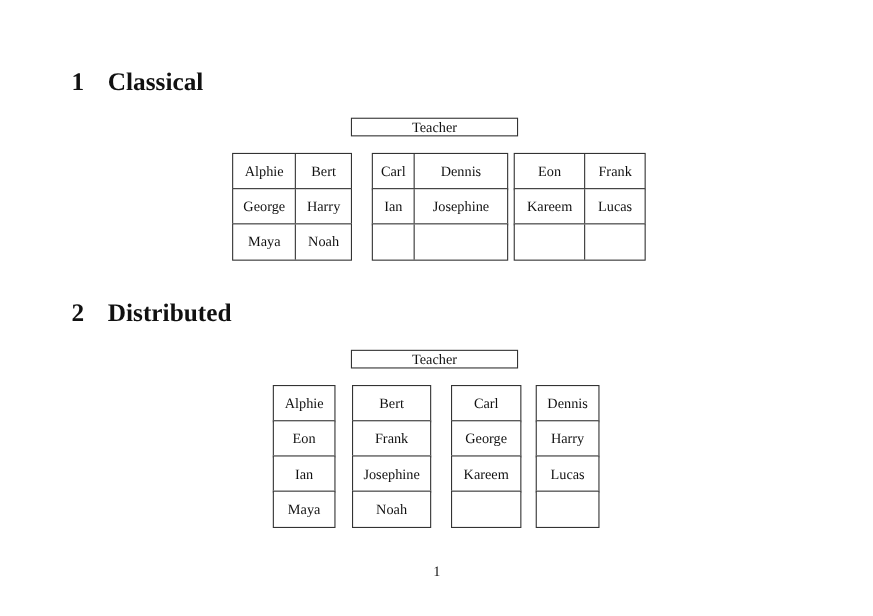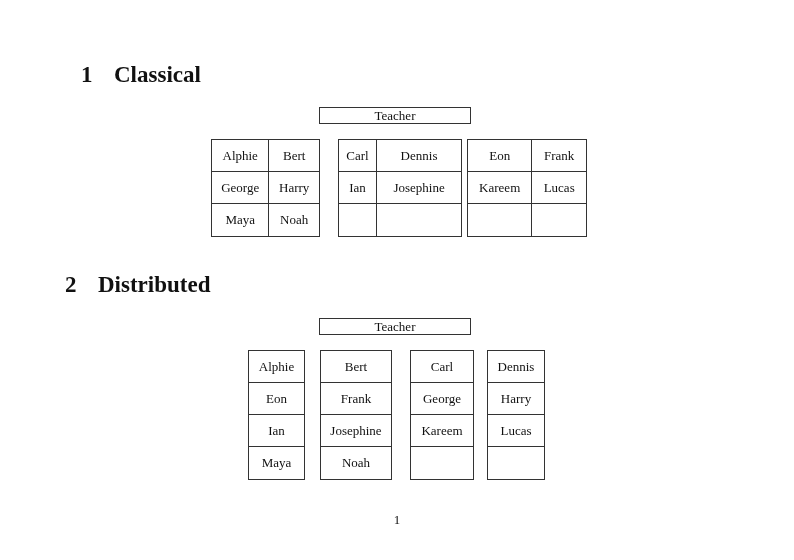--- a/index.html
+++ b/index.html
@@ -70,21 +70,21 @@
     left: 0; top: 512px;
     width: 794px;
     text-align: center;
     font-size: 13px;
     color: #111111;
   }
 </style>
 </head>
 <body>
 
-<div class="sec-heading" style="top:62px;margin-left:16px;">
+<div class="sec-heading" style="top:62px;">
   <span class="sec-num">1</span><span>Classical</span>
 </div>
 
 <div class="box s1-teacher">
   <span class="cell" style="flex:1">Teacher</span>
 </div>
 
 <div class="box s1-c1 s1-r1">
   <span class="cell" style="flex:58">Alphie</span>
   <span class="cell" style="flex:51">Bert</span>

